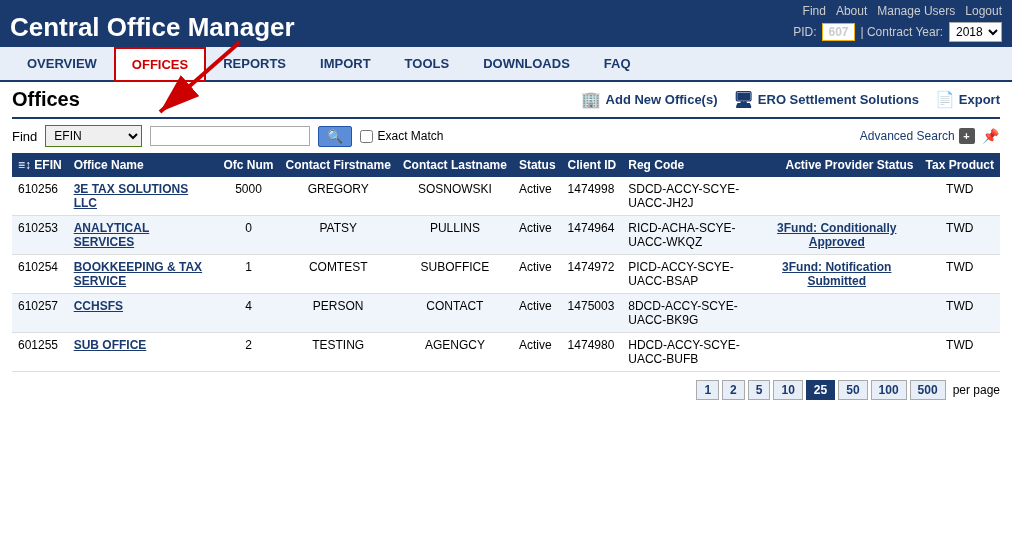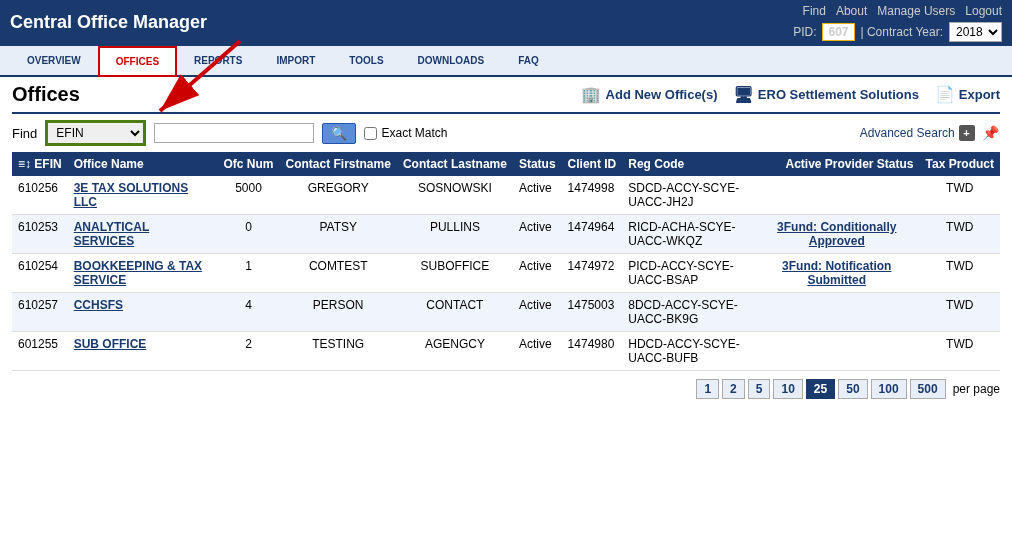--- a/index.html
+++ b/index.html
@@ -8,21 +8,21 @@
     
     .top-header {
       background: #1a3a6e;
       color: #fff;
       padding: 4px 10px;
       display: flex;
       justify-content: space-between;
       align-items: flex-start;
     }
     .app-title {
-      font-size: 18px;
+      font-size: 26px;
       font-weight: bold;
       color: #fff;
       padding-top: 8px;
     }
     .header-right {
       text-align: right;
     }
     .header-nav {
       display: flex;
       gap: 10px;
@@ -59,21 +59,21 @@
 
     
     .nav-tabs {
       background: #e8eef8;
       border-bottom: 2px solid #1a3a6e;
       display: flex;
       padding: 0 10px;
     }
     .nav-tab {
       padding: 8px 16px;
-      font-size: 10px;
+      font-size: 13px;
       font-weight: bold;
       color: #1a3a6e;
       cursor: pointer;
       text-decoration: none;
       border: 1px solid transparent;
       margin-bottom: -2px;
     }
     .nav-tab.active {
       color: #c00;
       border: 2px solid #c00;
@@ -121,21 +121,21 @@
     .search-row {
       display: flex;
       align-items: center;
       gap: 8px;
       margin: 6px 0;
     }
     .find-label { font-size: 13px; }
     .find-select {
       padding: 2px 4px;
       font-size: 12px;
-      border: 3px solid #4d7c0f;
+      border: 1px solid #4d7c0f;
     }
     .find-input {
       border: 1px solid #aaa;
       padding: 2px 6px;
       font-size: 12px;
       width: 160px;
     }
     .search-btn {
       background: #5b8dd9;
       border: 1px solid #2255aa;

